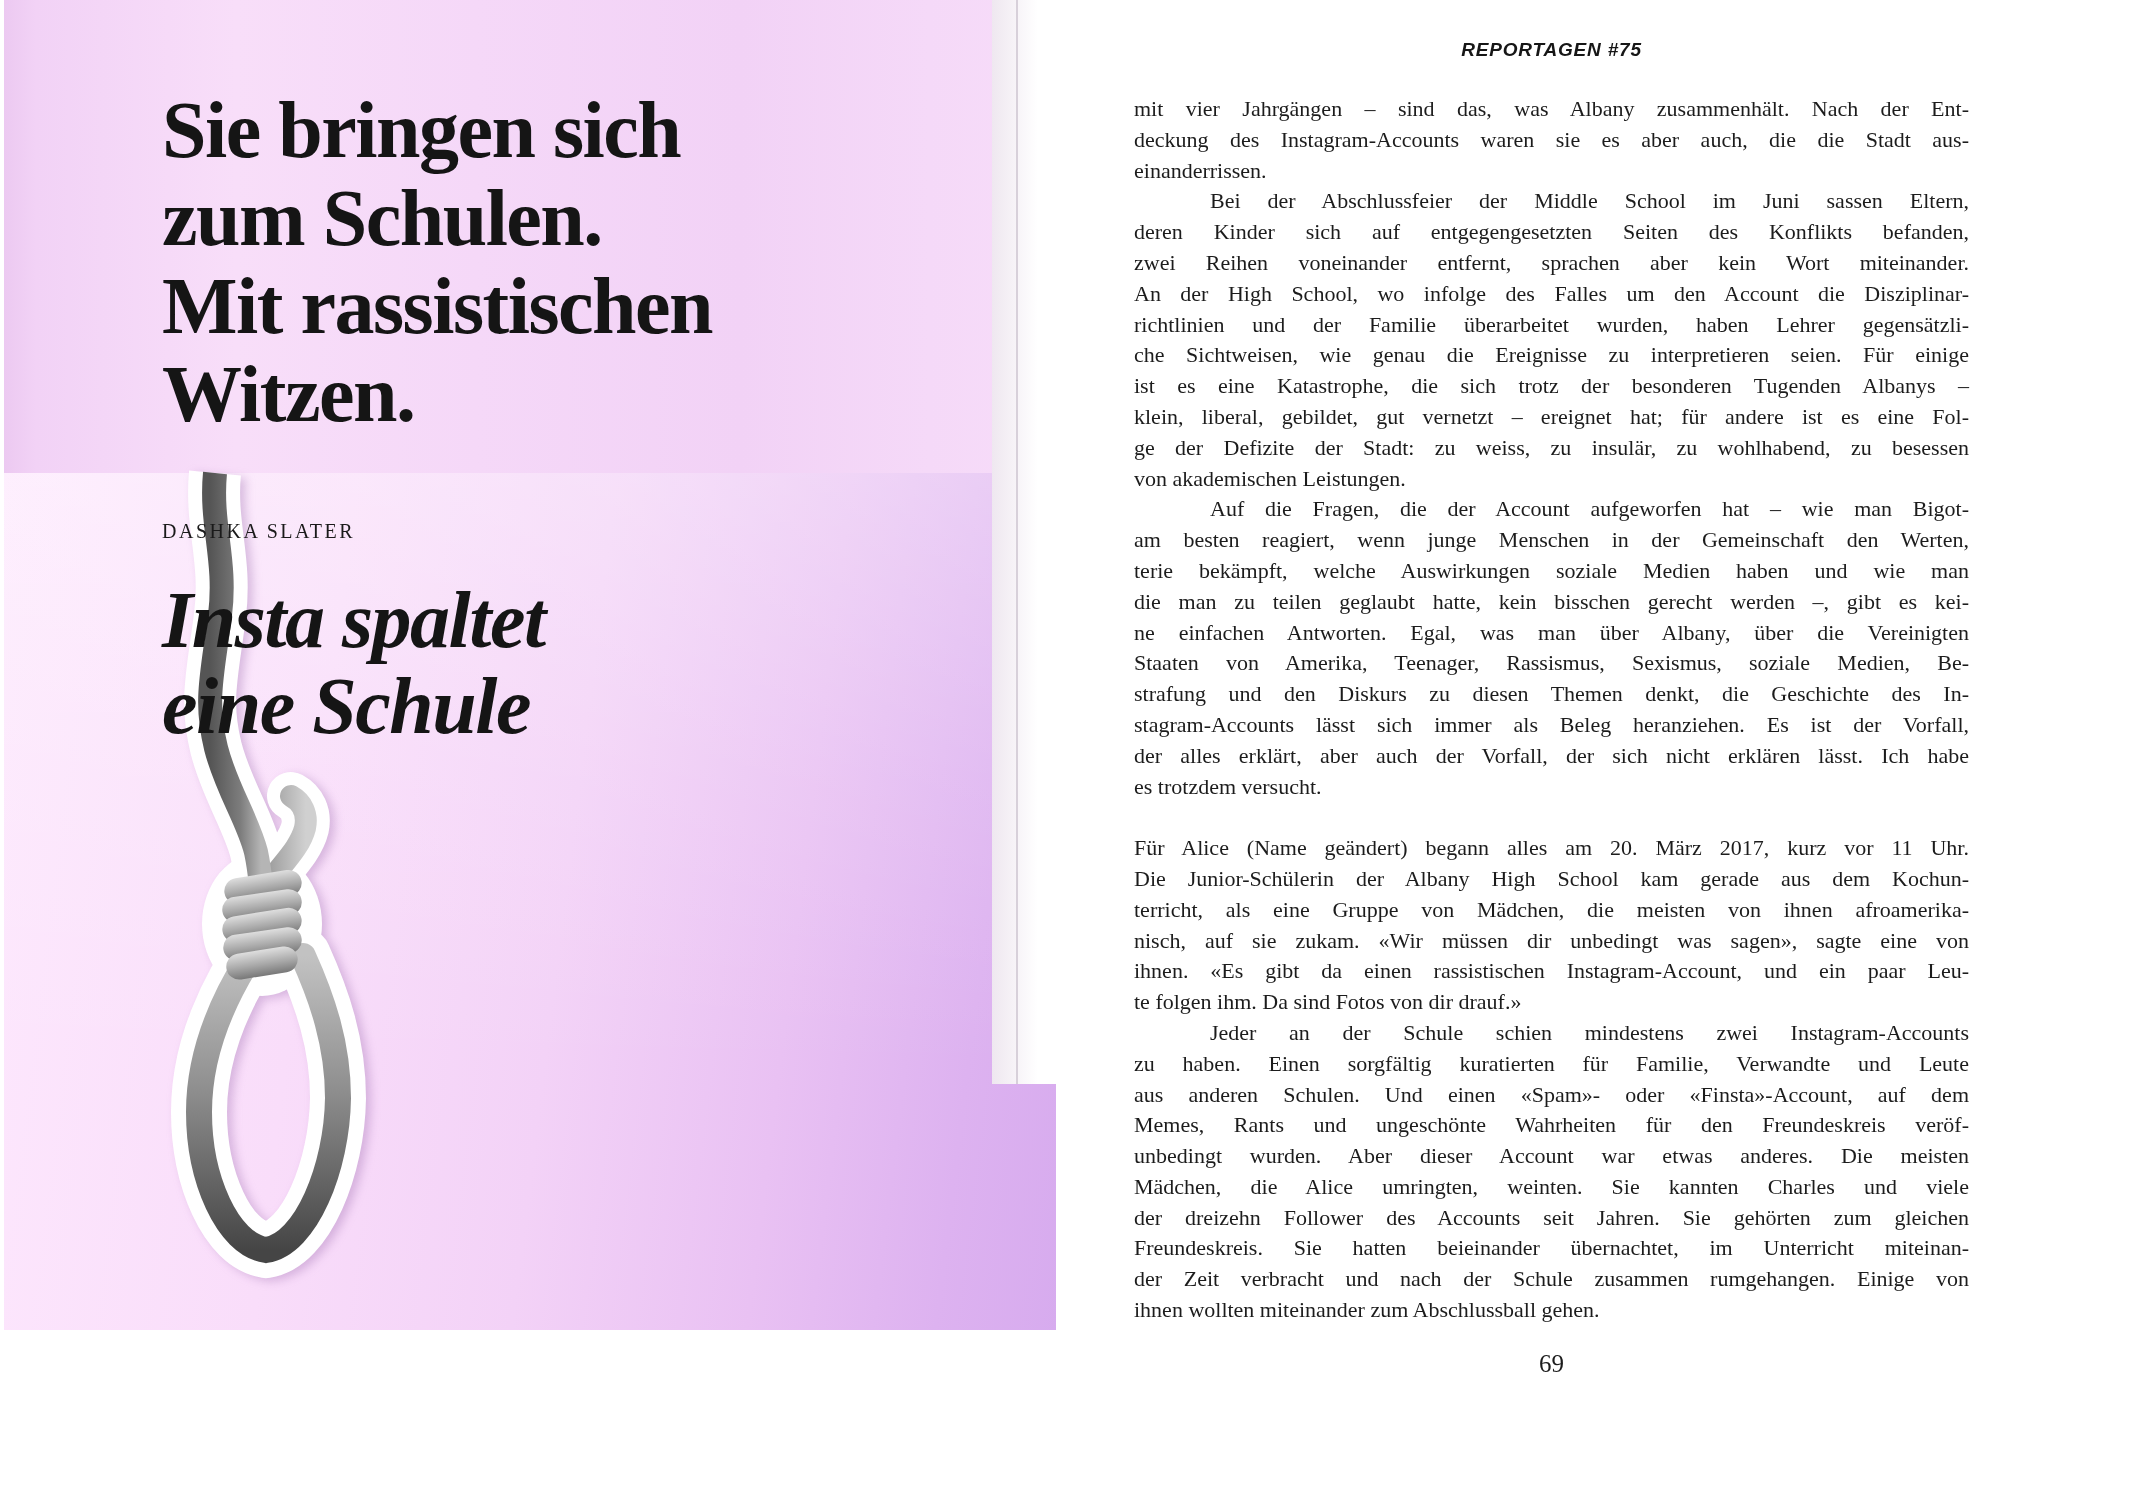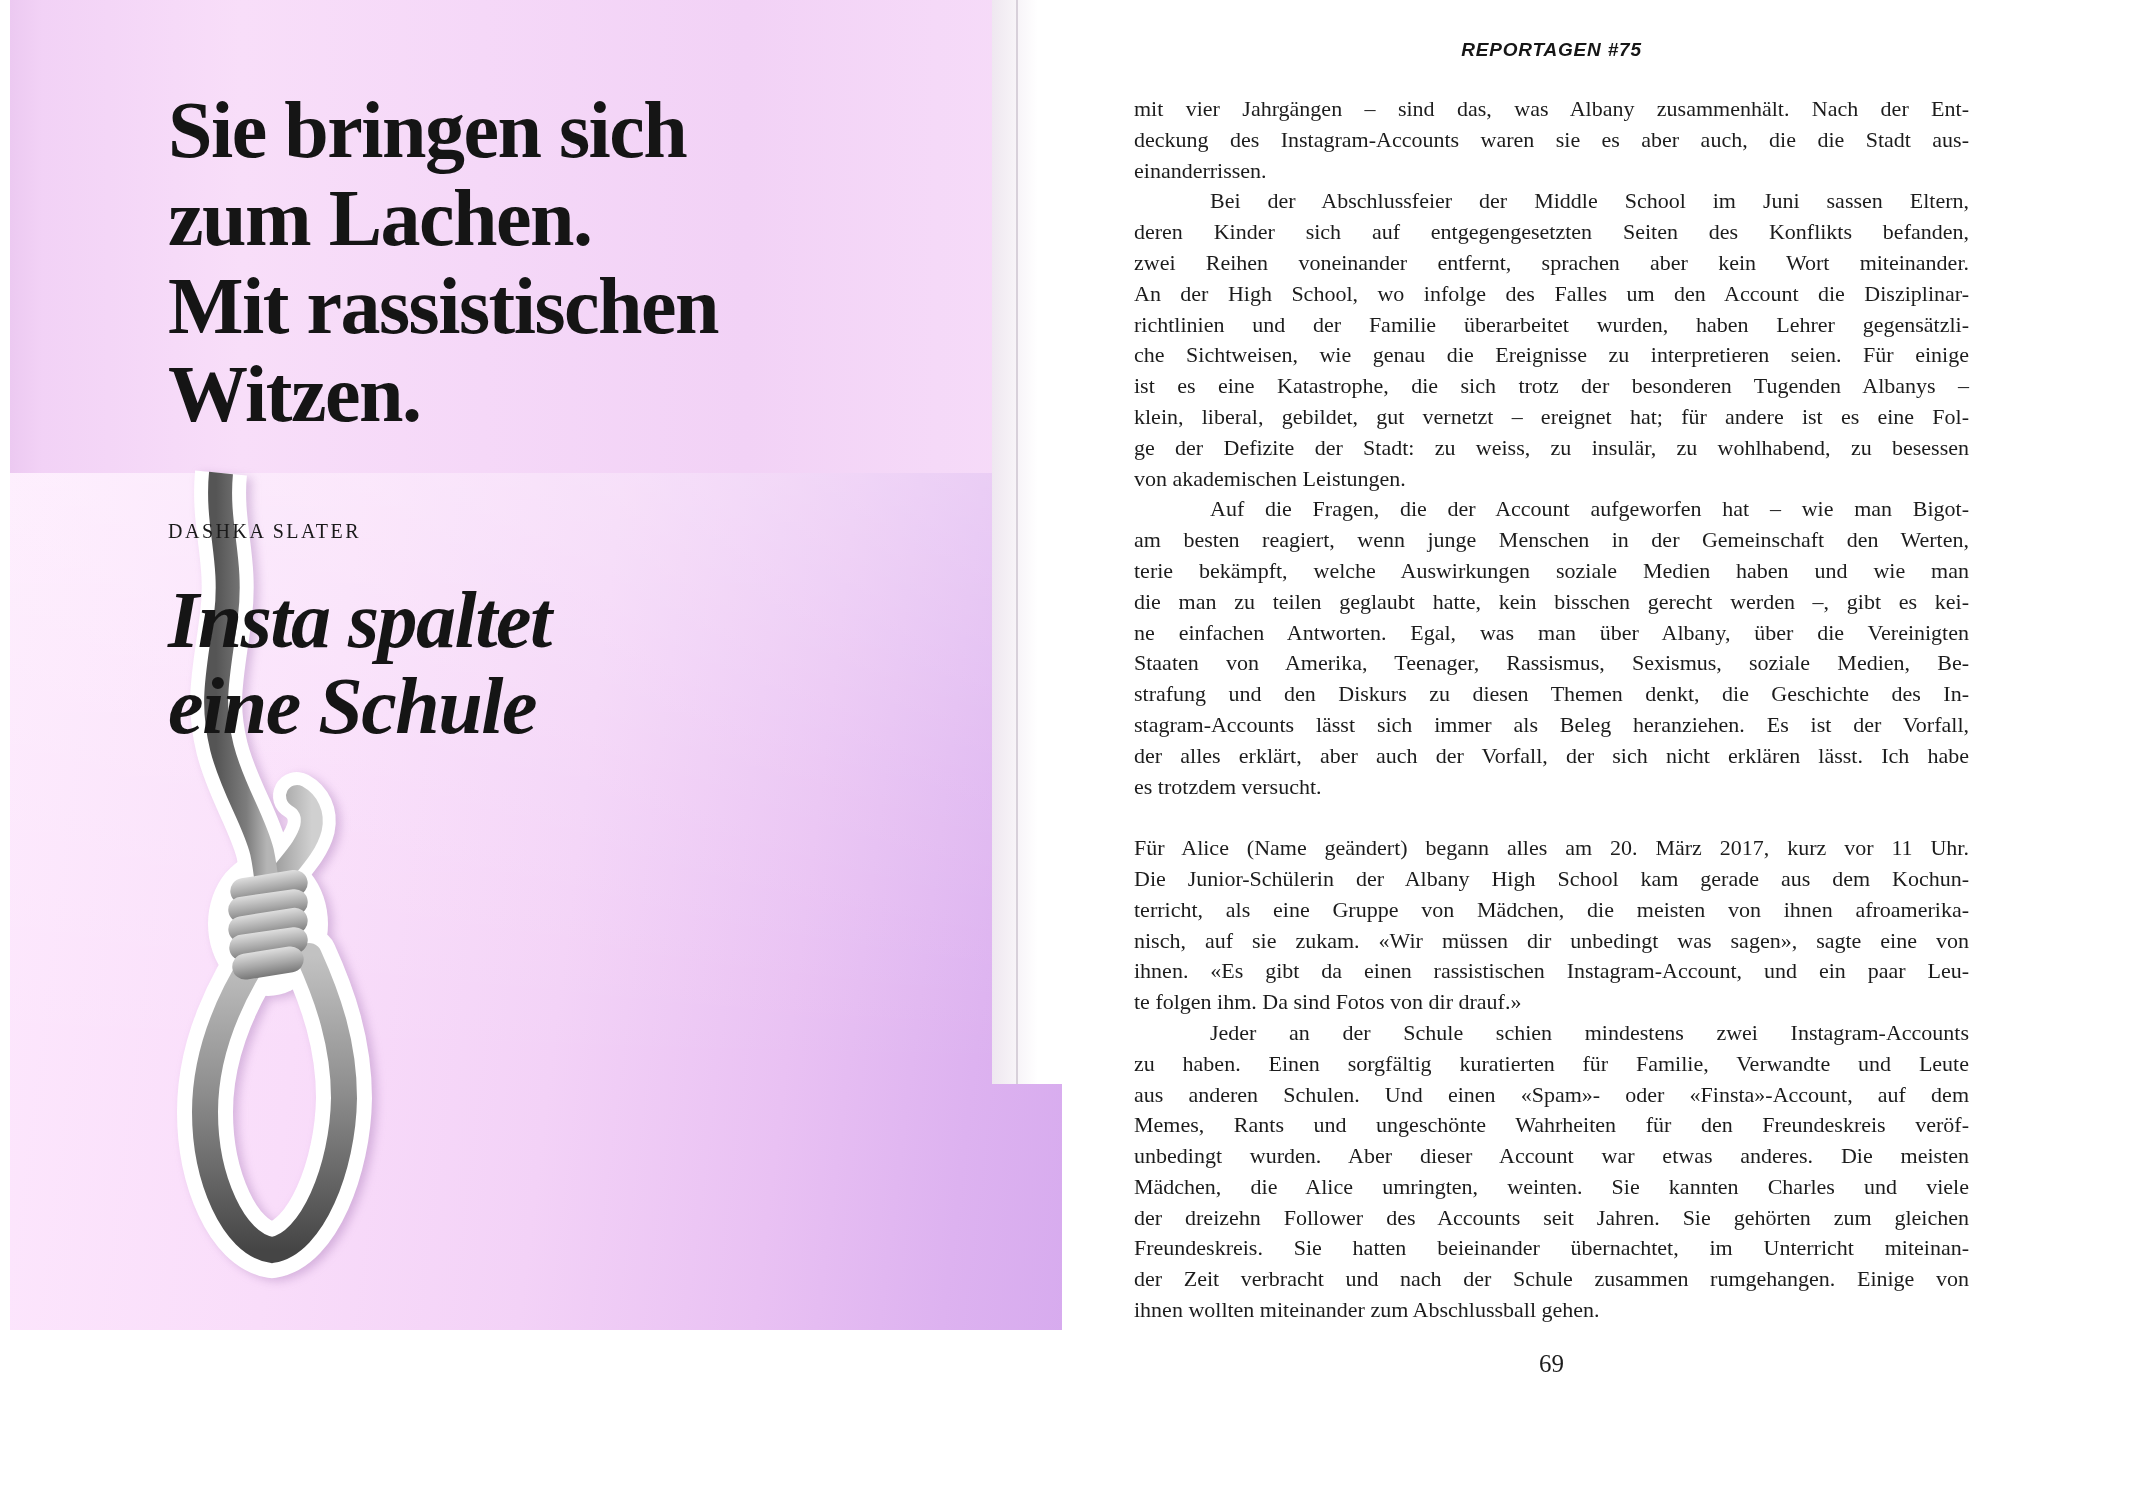--- a/index.html
+++ b/index.html
@@ -2,21 +2,21 @@
 <html style="--paper: #ffffff; --ink: #1c1c1c; --cover-light: #f8def9; --cover-deep: #d6aaee; --rope-light: #cfcfcf; --rope-dark: #474747; --outline-white: #ffffff;"><head>
 <meta charset="utf-8">
 <style>
   html,body{margin:0;padding:0;background:#888;}
   .spread{
     position:relative;width:2152px;height:1500px;overflow:hidden;
     background:var(--paper,#fff);
     font-family:"Liberation Serif",serif;
   }
   
-  .left-page{position:absolute;left:10px;top:0;width:1052px;height:1336px;overflow:hidden;}
+  .left-page{position:absolute;left:4px;top:0;width:1052px;height:1336px;overflow:hidden;}
   .band-top{
     position:absolute;left:0;top:0;width:100%;height:473px;
     background:linear-gradient(90deg,#ecc9f1 0%,#f2d2f6 3%,#f8def9 22%,#f5d8f8 45%,#f2d2f6 70%,#f5d9f8 88%,#f7dcf9 100%);
   }
   .band-bottom{
     position:absolute;left:0;top:473px;width:100%;height:1027px;
     background:
       linear-gradient(to bottom,rgba(255,255,255,.32) 0%,rgba(255,255,255,.12) 30%,rgba(255,255,255,0) 58%),
       linear-gradient(97deg,#fde8fd 0%,#f9ddfa 30%,#f3d2f7 52%,#e9c1f3 72%,#ddb2f0 88%,#d6aaee 100%);
   }
@@ -106,21 +106,21 @@
         <rect x="220" y="874" width="78" height="26" rx="13" fill="url(#gCoil)" transform="rotate(-9 259 887)"></rect>
         <rect x="218" y="893" width="80" height="26" rx="13" fill="url(#gCoil)" transform="rotate(-8 258 906)"></rect>
         <rect x="218" y="912" width="80" height="26" rx="13" fill="url(#gCoil)" transform="rotate(-9 258 925)"></rect>
         <rect x="219" y="931" width="79" height="26" rx="13" fill="url(#gCoil)" transform="rotate(-8 258 944)"></rect>
         <rect x="222" y="950" width="72" height="26" rx="13" fill="url(#gCoil)" transform="rotate(-9 258 963)"></rect>
       </g>
     </svg>
 
     <h1 class="cover-headline">
         <div>Sie bringen sich</div>
-        <div>zum Lachen.</div>
+        <div>zum Schulen.</div>
         <div>Mit rassistischen</div>
         <div>Witzen.</div>
       </h1>
     <div class="cover-author">DASHKA SLATER</div>
     <h2 class="cover-title">
         <div>Insta spaltet</div>
         <div>eine Schule</div>
       </h2>
   </div>
 

